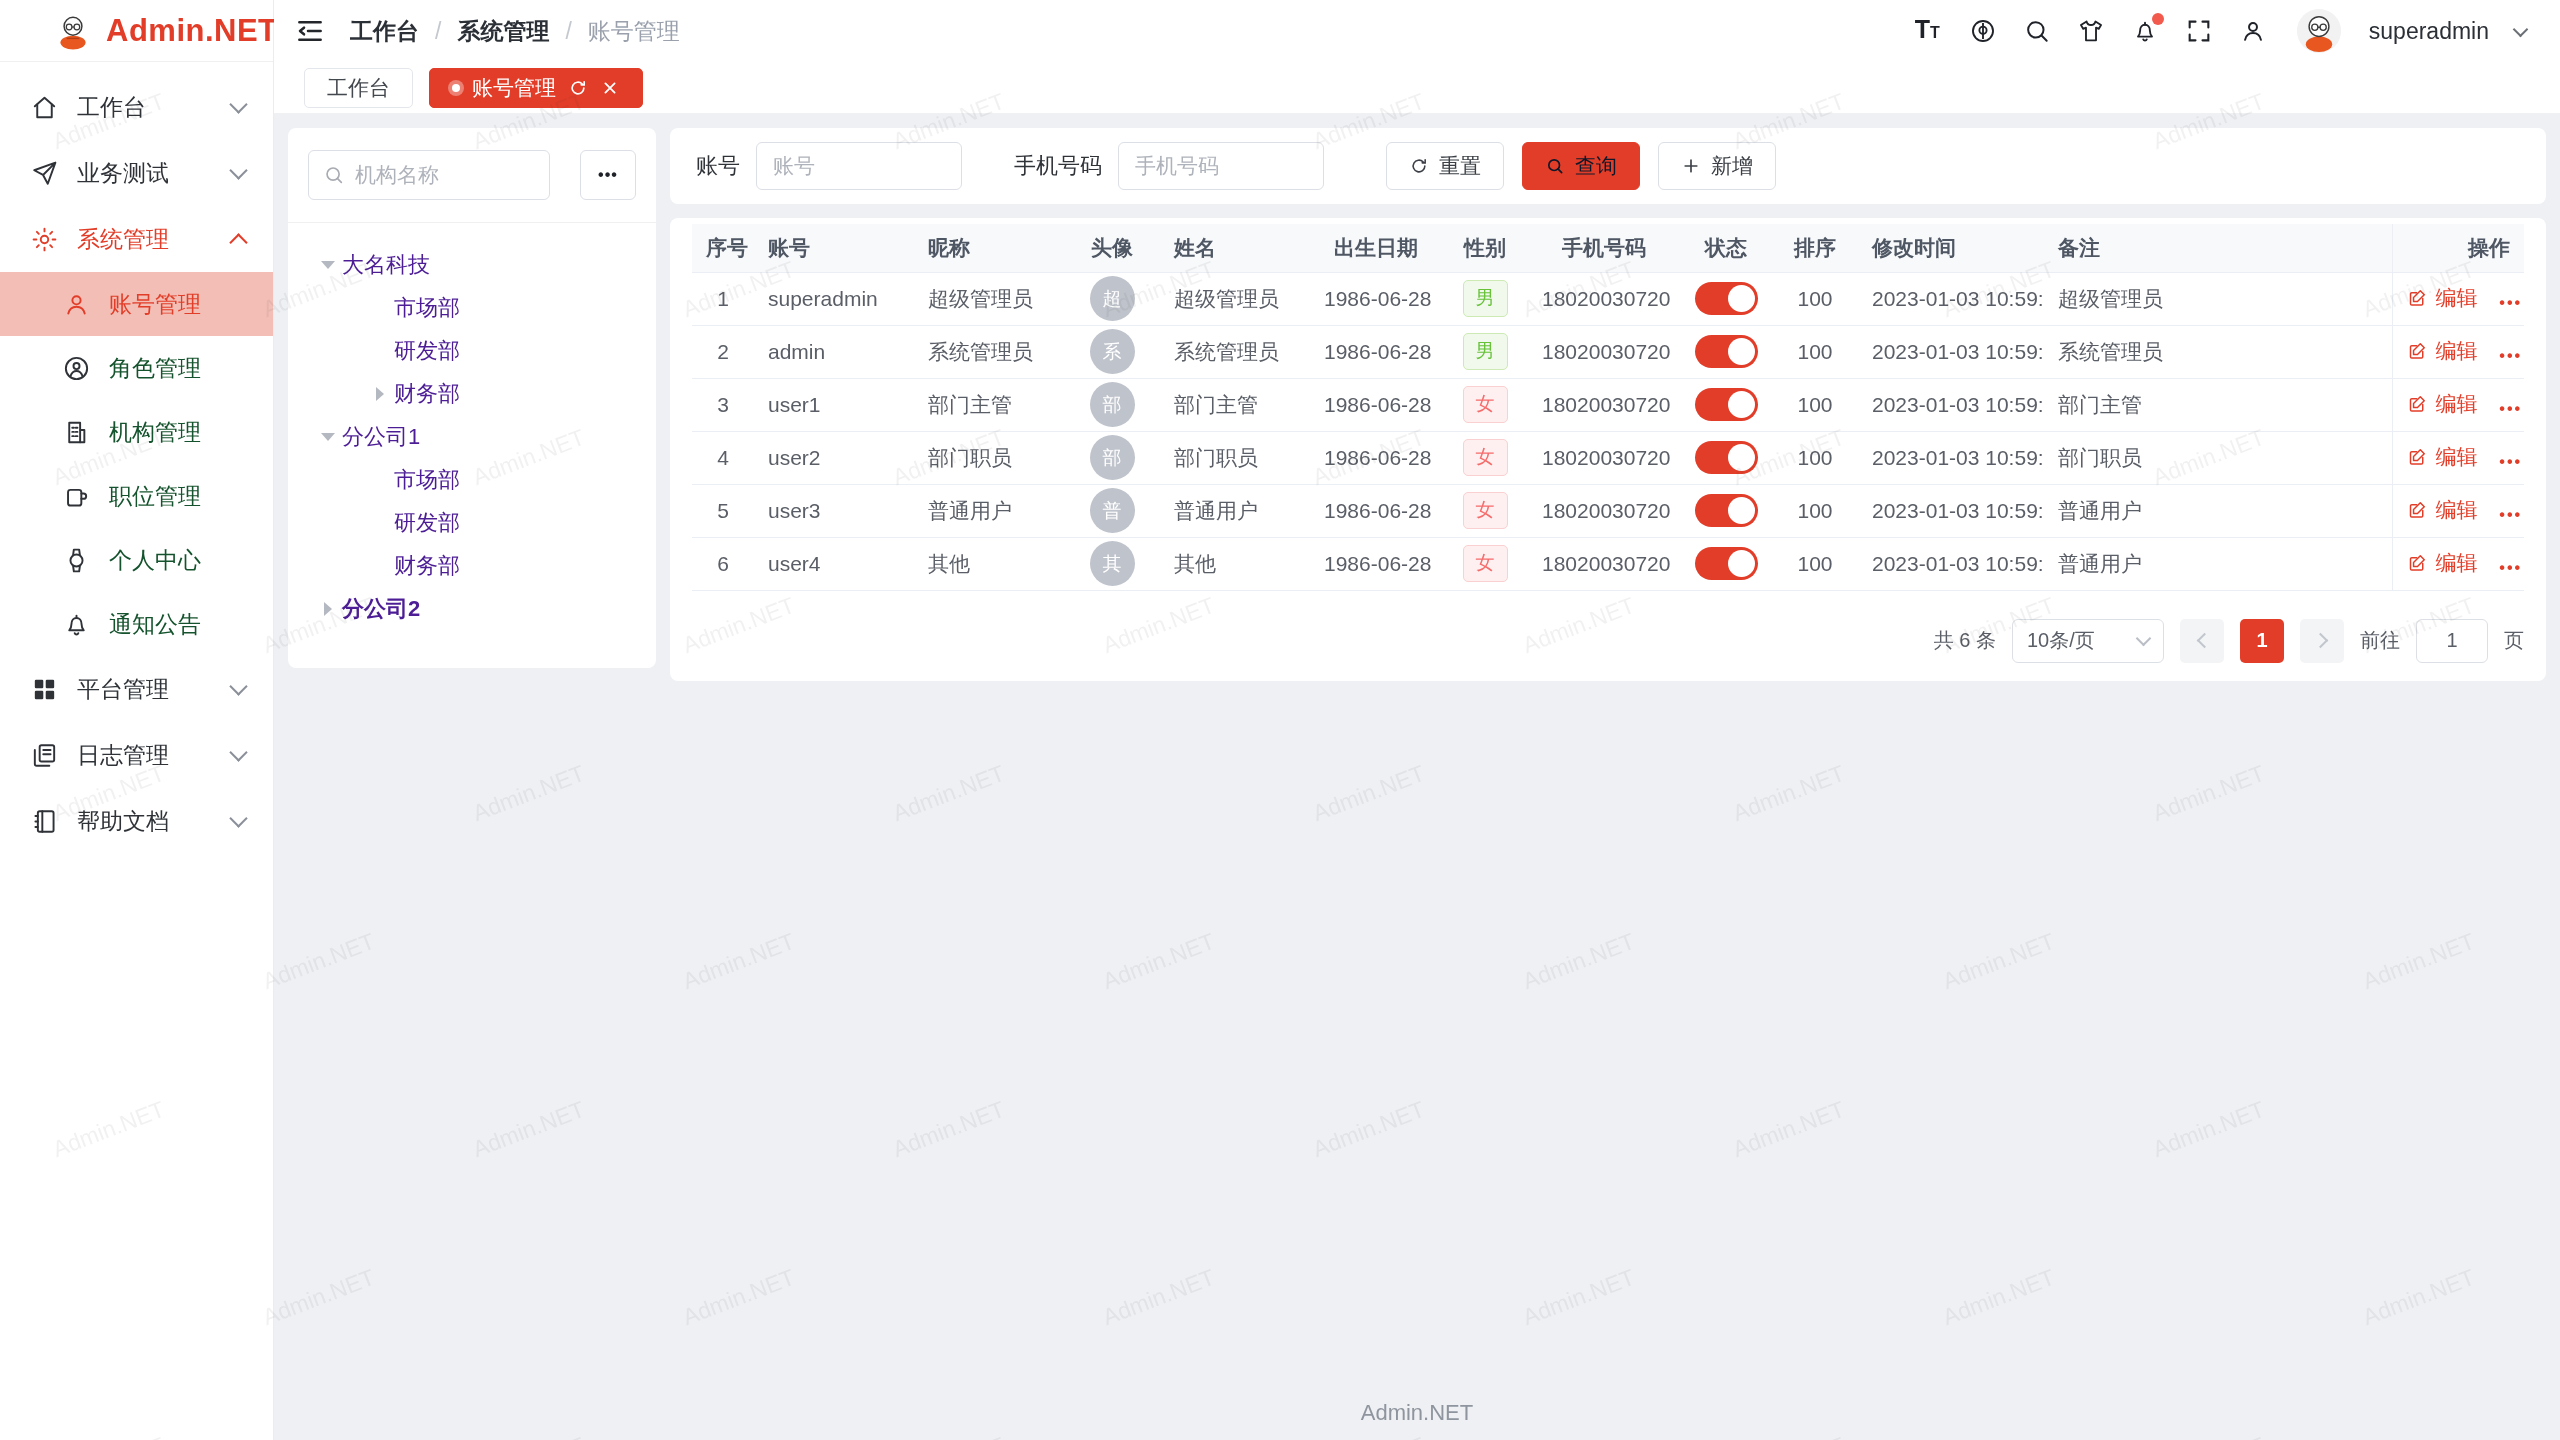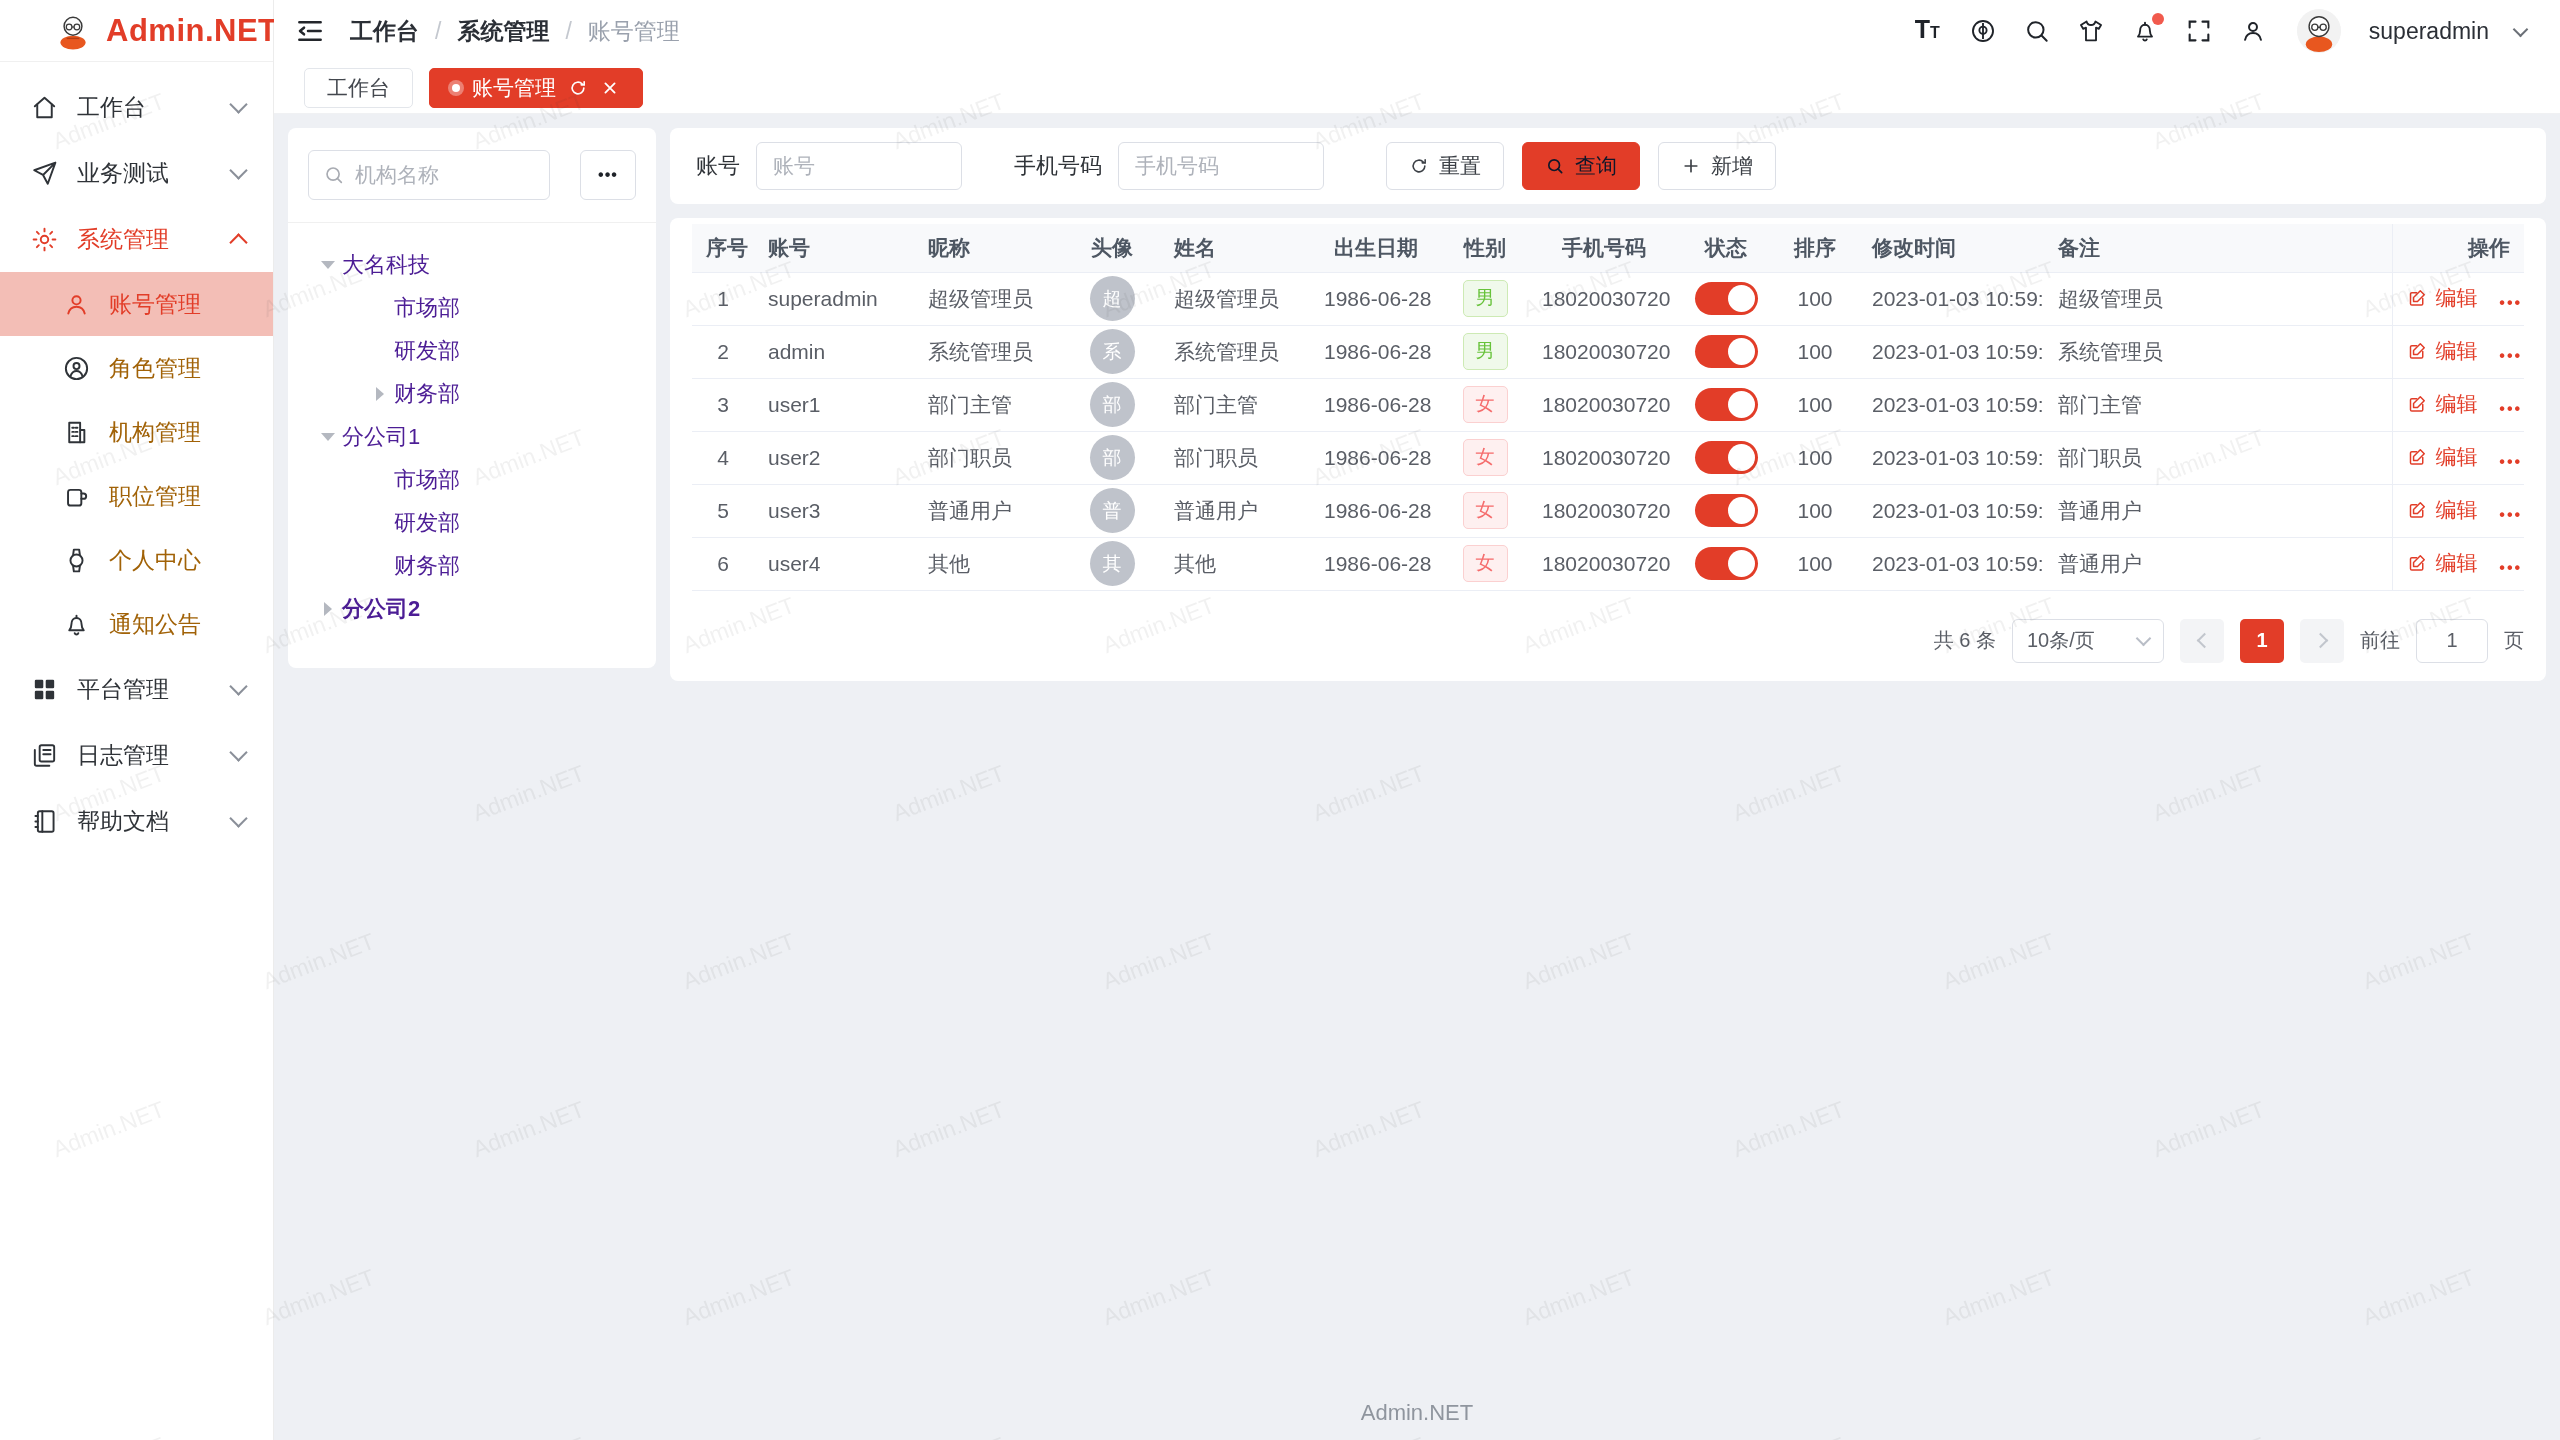--- a/index.html
+++ b/index.html
@@ -13,21 +13,21 @@
 .logo-text{color:#e23d28;font-size:31px;font-weight:800;letter-spacing:.5px}
 .menu{padding-top:12px}
 .menu-item{height:66px;display:flex;align-items:center;padding:0 28px 0 30px;font-size:23px;color:#2f3338;cursor:pointer}
 .mi-icon{width:29px;height:29px;margin-right:18px;display:inline-flex;color:#2f3338;flex-shrink:0}
 .mi-icon svg{width:100%;height:100%}
 .menu-item .chev{margin-left:auto}
 .chev{width:13px;height:13px;border-right:2.4px solid #8a8f99;border-bottom:2.4px solid #8a8f99;transform:rotate(45deg);margin-top:-5px}
 .chev.up{transform:rotate(-135deg);margin-top:7px}
 .parent-red,.parent-red .mi-icon{color:#e23d28}
 .parent-red .chev{border-color:#e23d28}
-.submenu-item{height:64px;display:flex;align-items:center;padding-left:62px;font-size:23px;color:#a16207;cursor:pointer}
+.submenu-item{height:64px;display:flex;align-items:center;padding-left:62px;font-size:23px;color:#14532d;cursor:pointer}
 .submenu-item.active{background:#f3beb6;color:#e23d28}
 .submenu-item.active .mi-icon{color:#e23d28}
 
 .main-col{flex:1;display:flex;flex-direction:column;min-width:0}
 .topbar{height:62px;background:#fff;display:flex;align-items:center;padding:0 34px 0 20px;flex-shrink:0}
 .icon-btn{width:32px;height:32px;color:#23262b;display:inline-flex;align-items:center;justify-content:center;cursor:pointer}
 .icon-btn svg,.tb-icon svg{width:100%;height:100%}
 .breadcrumb{display:flex;gap:16px;margin-left:24px;font-size:23px;align-items:center}
 .bc-item{color:#2b2f36;font-weight:600}
 .bc-item.last{color:#9aa1ad;font-weight:400}

